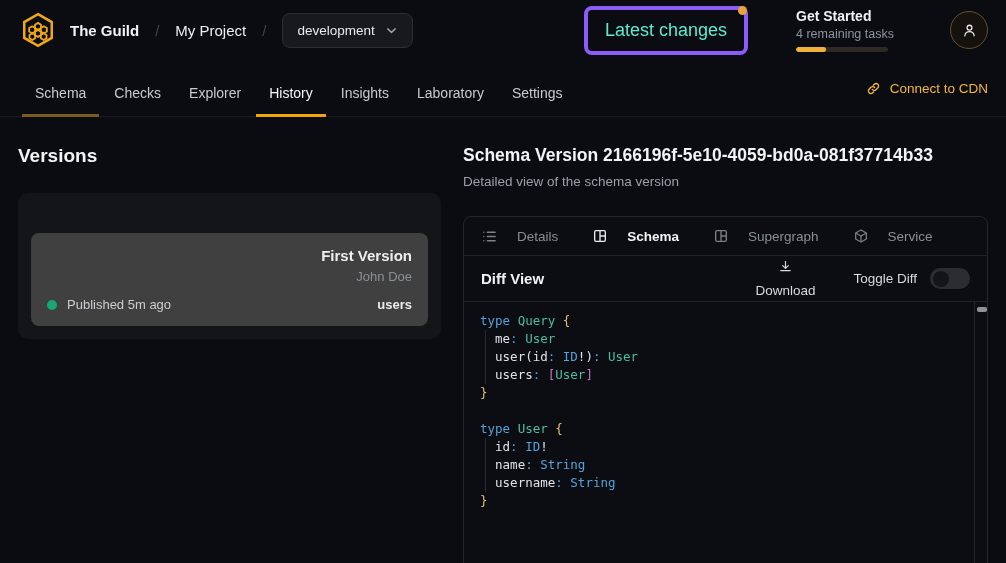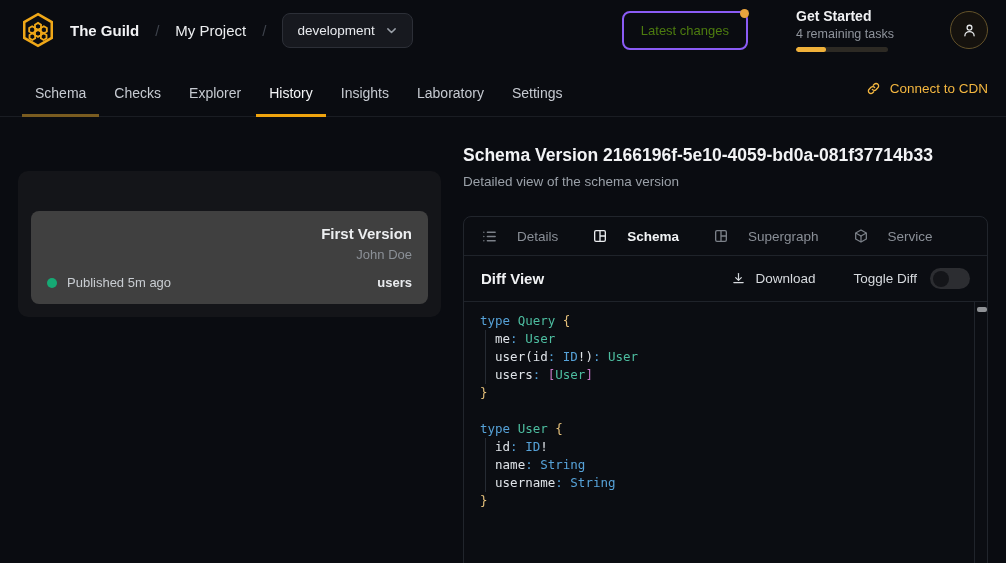--- a/index.html
+++ b/index.html
@@ -18,22 +18,22 @@
   .crumb-sep { margin:0 16px; color:#3e434c; font-size:15px; }
   .project { font-size:15px; font-weight:500; color:#eceef0; }
   .env-select {
     display:flex; align-items:center; gap:10px;
     background:#17191f; border:1px solid #2c2f37; border-radius:8px;
     padding:9px 14px; font-size:13.5px; color:#e8eaee; cursor:pointer;
     font-family:"Liberation Sans", sans-serif;
   }
   .spacer { flex:1; }
   .latest-btn {
-    position:relative; background:transparent; border:2px solid #8b5cf6;
-    border-radius:8px; padding:10px 17px; font-size:13px; color:#4d7c0f;
+    position:relative; background:transparent; border:4px solid #8b5cf6;
+    border-radius:8px; padding:10px 17px; font-size:18px; color:#5eead4;
     cursor:pointer; font-family:"Liberation Sans", sans-serif;
   }
   .latest-dot { position:absolute; top:-4px; right:-3px; width:9px; height:9px;
     border-radius:50%; background:#e8a33d; }
   .get-started { margin-left:48px; width:110px; }
   .gs-title { font-size:14px; font-weight:700; color:#f0f1f3; }
   .gs-sub { font-size:12.5px; color:#8f949c; margin-top:3px; }
   .gs-track { margin-top:6px; width:92px; height:5px; background:#2d2a24; border-radius:3px; overflow:hidden; }
   .gs-fill { height:100%; background:#f0b13a; border-radius:3px; }
   .avatar { margin-left:44px; width:38px; height:38px; border-radius:50%;
@@ -80,21 +80,21 @@
     color:#8a8f97; cursor:pointer; }
   .box-tab svg { color:#7b8088; }
   .box-tab.active { color:#f2f4f6; font-weight:700; }
   .box-tab.active svg { color:#e9ebee; }
 
   .diff-row { height:46px; flex-shrink:0; display:flex; align-items:center;
     padding:0 17px; border-bottom:1px solid #1f232a; }
   .diff-title { font-size:15px; font-weight:700; color:#f1f2f4; }
   .download-btn { margin-left:auto; display:flex; align-items:center; gap:9px;
     font-size:13.5px; color:#d7dade; cursor:pointer; background:none; border:none;
-    font-family:"Liberation Sans", sans-serif; }
+    font-family:"Liberation Sans", sans-serif;flex-direction:column; }
   .toggle-label { margin-left:38px; font-size:13.5px; color:#d7dade; }
   .toggle { margin-left:13px; width:40px; height:21px; border-radius:11px;
     background:#2c2d31; position:relative; cursor:pointer; flex-shrink:0; }
   .toggle-knob { position:absolute; top:2.5px; left:3px; width:16px; height:16px;
     border-radius:50%; background:#141519; }
 
   .code-area { position:relative; flex:1; padding:10px 16px;
     font-family:"DejaVu Sans Mono", monospace; font-size:12.5px; line-height:18px;
     overflow:hidden; }
   .code-line { height:18px; white-space:pre; }
@@ -181,20 +181,21 @@
         <path d="M14 10.5 a4 4 0 0 0 -6 -0.4 l-3 3 a4 4 0 0 0 5.7 5.7 l1.7 -1.7"></path>
       </svg>
     </span>
     <span>Connect to CDN</span>
   </div>
 </nav>
 
 <main class="main">
 
   <section class="left-col">
+    <h2 class="panel-title">Versions</h2>
 
     <div class="versions-card">
       <div class="version-item">
         <div class="vi-name">First Version</div>
         <div class="vi-author">John Doe</div>
         <div class="vi-row">
           <span class="vi-dot"></span>
           <span class="vi-status">Published 5m ago</span>
           <span class="vi-service">users</span>
         </div>

